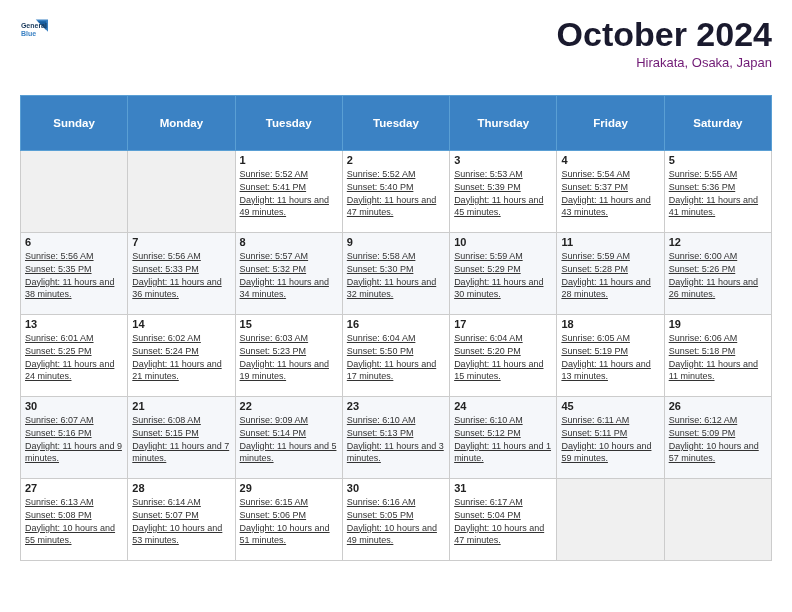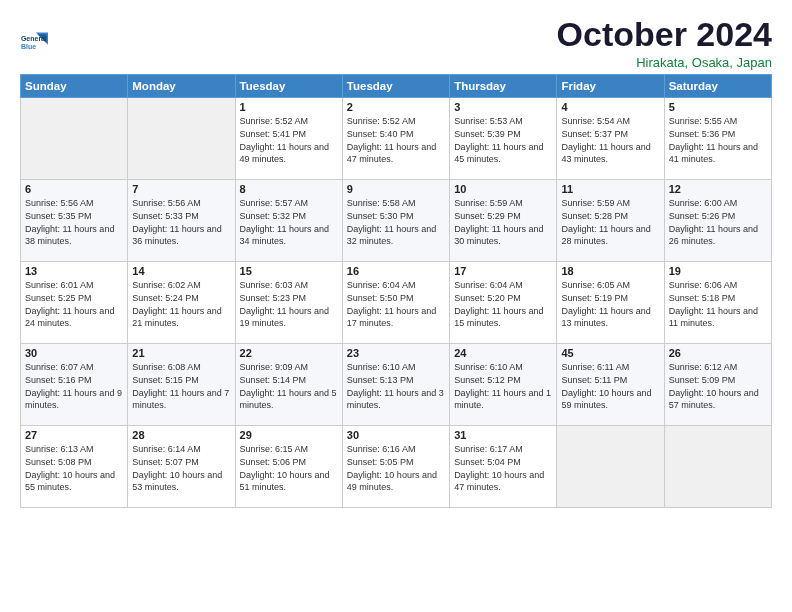--- a/index.html
+++ b/index.html
@@ -12,22 +12,22 @@
     }
     .page {
       width: 792px;
       height: 612px;
       padding: 16px 20px 10px 20px;
       background: #fff;
     }
     .header {
       display: flex;
       justify-content: space-between;
-      align-items: center;
-      margin-bottom: 4px;
+      align-items: flex-start;
+      margin-bottom: 25px;
     }
     .logo {
       display: flex;
       align-items: center;
       gap: 4px;
     }
     .logo-icon {
       width: 28px;
       height: 28px;
     }
@@ -35,35 +35,35 @@
       text-align: right;
     }
     .month-title {
       font-size: 34px;
       font-weight: bold;
       color: #1a1a2e;
       line-height: 1.1;
     }
     .subtitle {
       font-size: 13px;
-      color: #15803d;
+      color: #701a75;
       margin-top: 2px;
     }
     .calendar {
       width: 100%;
       border-collapse: collapse;
       table-layout: fixed;
     }
     .calendar th {
       background: #3b82c4;
       color: #fff;
       font-size: 11.5px;
       font-weight: bold;
-      padding: 5px 4px;
-      text-align: left;
+      padding: 21px 4px;
+      text-align: center;
       border: 1px solid #5a9fd4;
     }
     .calendar td {
       border: 1px solid #ccc;
       vertical-align: top;
       padding: 3px 4px;
       font-size: 9.5px;
       color: #333;
       height: 82px;
       background: #fff;
@@ -74,20 +74,21 @@
     .day-num {
       font-size: 11px;
       font-weight: bold;
       color: #222;
       margin-bottom: 2px;
     }
     .cell-info {
       font-size: 9px;
       line-height: 1.4;
       color: #333;
+      text-decoration: underline;
     }
     .empty-cell {
       background: #f0f0f0 !important;
     }
   </style>
 </head>
 <body>
 
 <div class="page">
   <div class="header">

